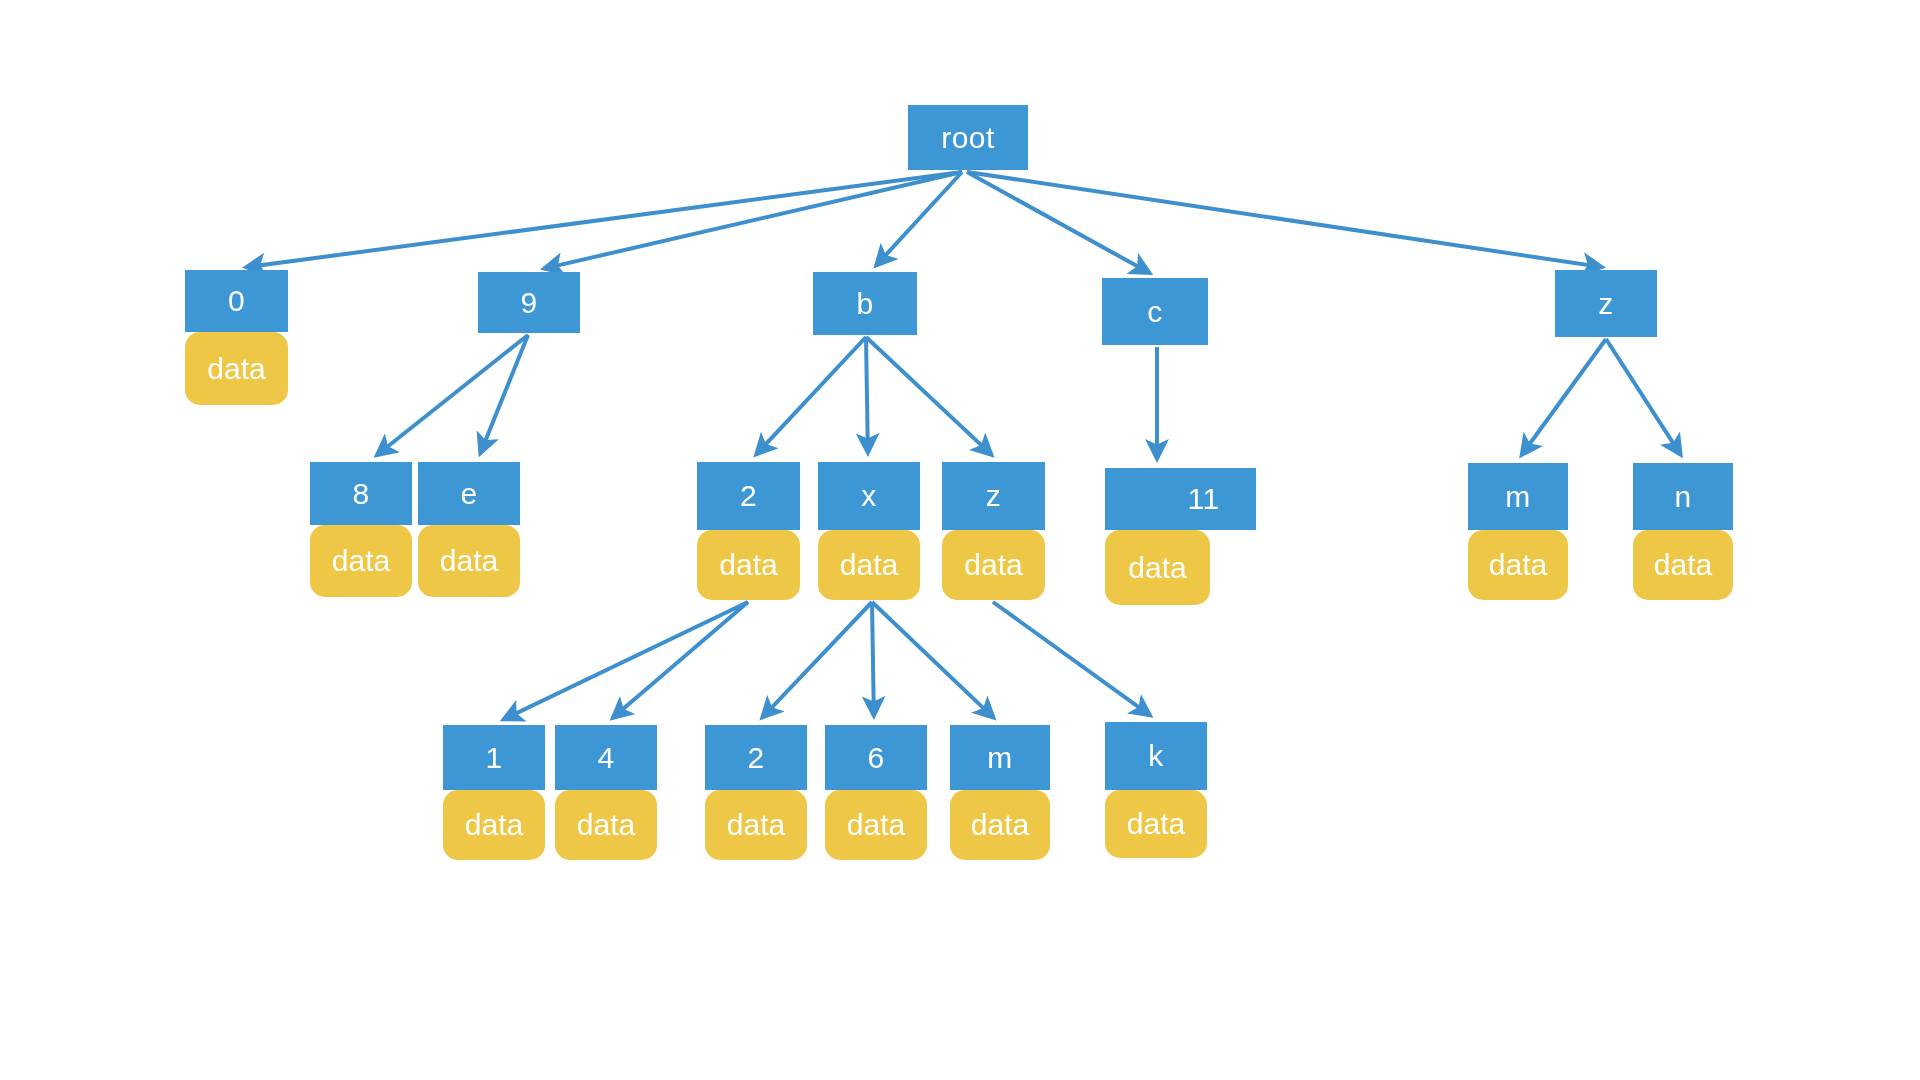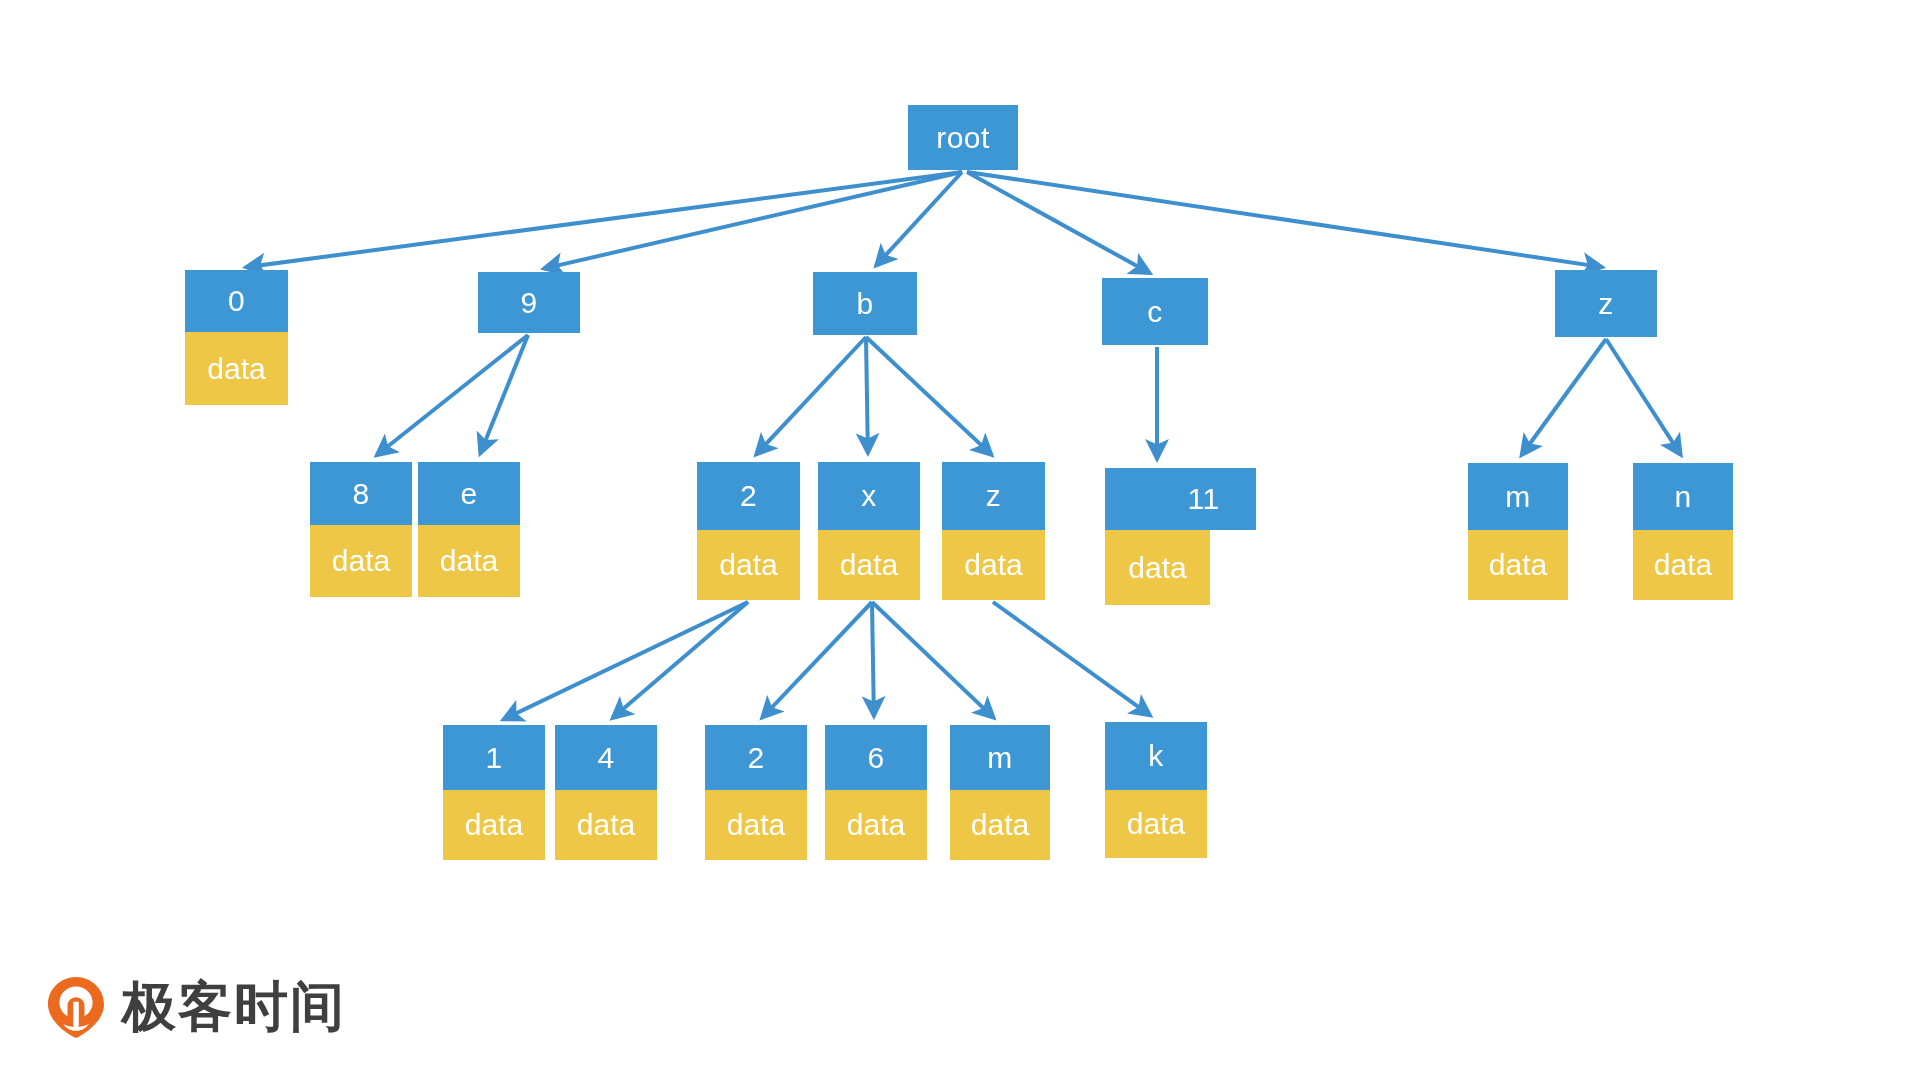--- a/index.html
+++ b/index.html
@@ -42,20 +42,21 @@
     font-weight: 400;
     letter-spacing: 0.5px;
   }
   .node-data {
     width: 100%;
     display: flex;
     align-items: center;
     justify-content: center;
     color: #ffffff;
     font-weight: 400;
+    border-radius: 15px;
   }
   
   #logo {
     position: absolute;
     display: flex;
     align-items: center;
   }
   #logo-mark {
     width: 64px;
     height: 64px;
@@ -101,21 +102,21 @@
         <line x1="748" y1="602" x2="503.40913834480966" y2="719.4036135944914" stroke="#3d8fcd" stroke-width="4" marker-end="url(#arrowhead)"></line>
         <line x1="748" y1="602" x2="612.5555396141917" y2="718.0952517592642" stroke="#3d8fcd" stroke-width="4" marker-end="url(#arrowhead)"></line>
         <line x1="872" y1="602" x2="762.1324967714881" y2="717.6500033984336" stroke="#3d8fcd" stroke-width="4" marker-end="url(#arrowhead)"></line>
         <line x1="872" y1="602" x2="873.900013885996" y2="716.0008331597624" stroke="#3d8fcd" stroke-width="4" marker-end="url(#arrowhead)"></line>
         <line x1="872" y1="602" x2="993.6551724137931" y2="717.8620689655172" stroke="#3d8fcd" stroke-width="4" marker-end="url(#arrowhead)"></line>
         <line x1="993" y1="602" x2="1150.1359246296008" y2="715.4870566769339" stroke="#3d8fcd" stroke-width="4" marker-end="url(#arrowhead)"></line>
       </g>
   </svg>
 
   <div id="node-layer">
-      <div class="node" style="left: 908px; top: 105px; width: 110px;">
+      <div class="node" style="left: 908px; top: 105px; width: 120px;">
         <div class="node-key" style="height: 65px; background: rgb(61, 151, 212); font-size: 30px;">root</div>
       </div>
       <div class="node" style="left: 185px; top: 270px; width: 103px;">
         <div class="node-key" style="height: 62px; background: rgb(61, 151, 212); font-size: 30px;">0</div>
         <div class="node-data" style="height: 73px; background: rgb(239, 199, 70); font-size: 30px;">data</div>
       </div>
       <div class="node" style="left: 478px; top: 272px; width: 102px;">
         <div class="node-key" style="height: 61px; background: rgb(61, 151, 212); font-size: 30px;">9</div>
       </div>
       <div class="node" style="left: 813px; top: 272px; width: 104px;">
@@ -178,25 +179,14 @@
       <div class="node" style="left: 950px; top: 725px; width: 100px;">
         <div class="node-key" style="height: 65px; background: rgb(61, 151, 212); font-size: 30px;">m</div>
         <div class="node-data" style="height: 70px; background: rgb(239, 199, 70); font-size: 30px;">data</div>
       </div>
       <div class="node" style="left: 1105px; top: 722px; width: 102px;">
         <div class="node-key" style="height: 68px; background: rgb(61, 151, 212); font-size: 30px;">k</div>
         <div class="node-data" style="height: 68px; background: rgb(239, 199, 70); font-size: 30px;">data</div>
       </div>
     </div>
 
-  <div id="logo" style="left:44px; top:975px;">
-    <div id="logo-mark">
-      <svg viewBox="0 0 64 64" width="64" height="64" xmlns="http://www.w3.org/2000/svg">
-        <path d="M32 2 C16.5 2 4 14.2 4 29.2 C4 40.5 12.6 52.5 30.0 62.2 C31.2 62.9 32.8 62.9 34.0 62.2 C51.4 52.5 60 40.5 60 29.2 C60 14.2 47.5 2 32 2 Z" fill="#ec6a1e"></path>
-        <path d="M32 11.5 C22.8 11.5 15.4 18.6 15.4 27.4 C15.4 33.2 18.6 38.3 23.5 41.1 L23.5 30.6 C23.5 26.0 27.3 22.3 32 22.3 C36.7 22.3 40.5 26.0 40.5 30.6 L40.5 41.1 C45.4 38.3 48.6 33.2 48.6 27.4 C48.6 18.6 41.2 11.5 32 11.5 Z" fill="#ffffff"></path>
-        <path d="M29.2 26.8 L34.8 26.8 L34.8 50.5 L32.0 55.6 L29.2 50.5 Z" fill="#ffffff"></path>
-        <path d="M18.8 49.0 C22.6 53.6 27.1 56.0 32 56.0 C36.9 56.0 41.4 53.6 45.2 49.0 C41.2 50.9 36.7 51.9 32 51.9 C27.3 51.9 22.8 50.9 18.8 49.0 Z" fill="#ffffff"></path>
-      </svg>
-    </div>
-    <div id="logo-text">极客时间</div>
-  </div>
 
 </div>
 
 </body></html>

